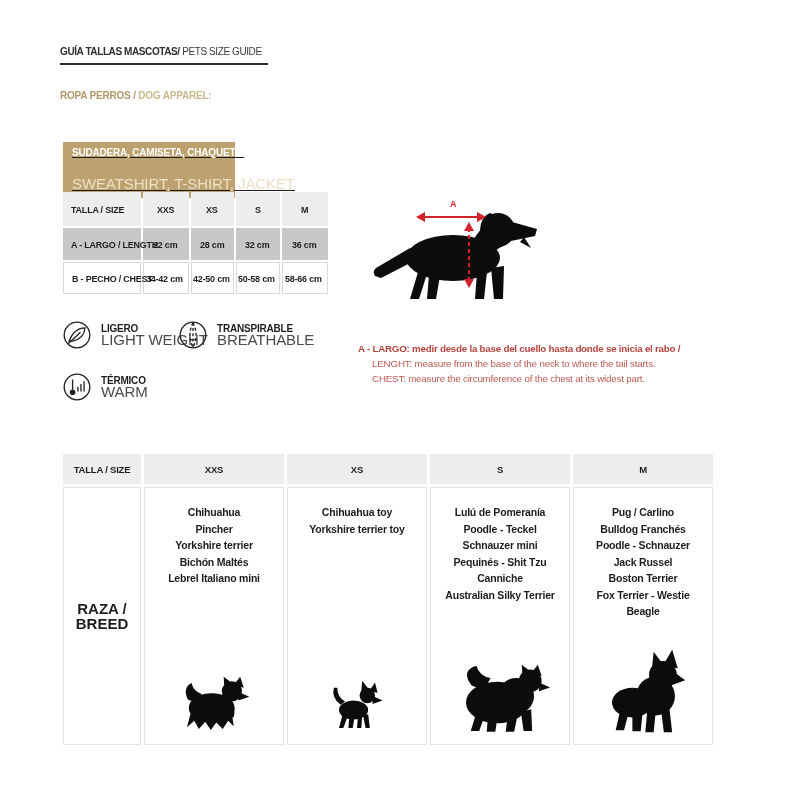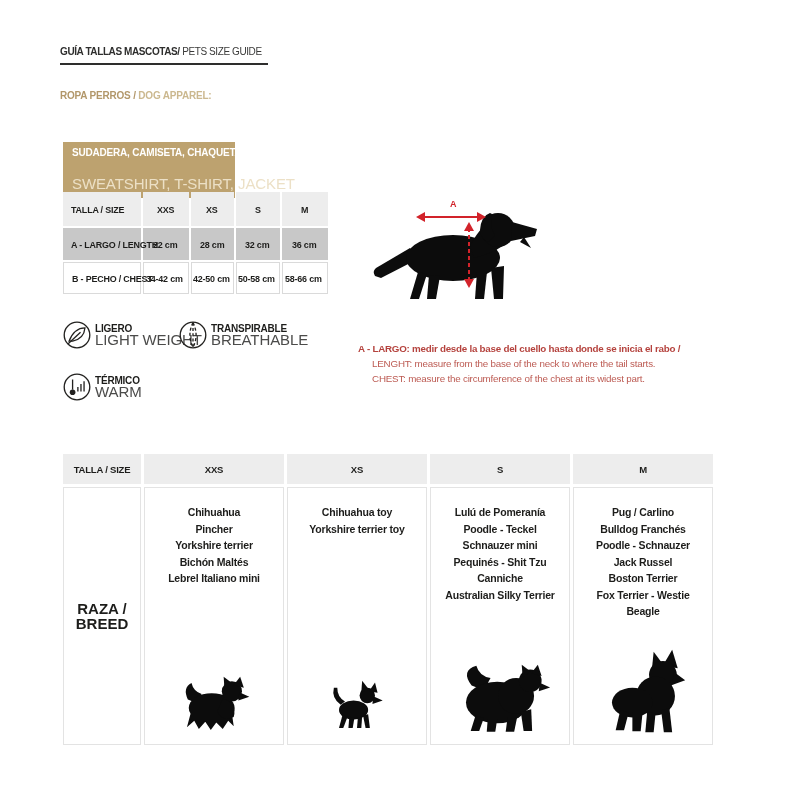--- a/index.html
+++ b/index.html
@@ -12,21 +12,21 @@
     font-size:10px; font-weight:700; letter-spacing:-0.4px; color:#2e2e2d;
     border-bottom:2px solid #2e2e2d; padding:0 6px 6px 0; white-space:nowrap; }
   .title .t-en { font-weight:400; color:#3a3a39; }
   .subtitle { position:absolute; left:60px; top:90px; font-size:10px; font-weight:700;
     letter-spacing:-0.2px; white-space:nowrap; }
   .subtitle .s-es { color:#b2976a; }
   .subtitle .s-en { color:#cbb88f; font-weight:700; }
 
   
   .banner { position:absolute; left:63px; top:142px; background:#bda26f;
-    padding:5px 15px 6px 9px; width:172px; }
+    padding:5px 15px 6px 9px; width:172px;text-decoration:underline; }
   .banner .b1 { color:#ffffff; font-weight:700; font-size:10px; letter-spacing:-0.2px; white-space:nowrap; }
   .banner .b2 { color:#ece0c6; font-weight:400; font-size:15px; letter-spacing:-0.1px; white-space:nowrap; margin-top:17px; }
 
   
   .size-table { position:absolute; left:63px; top:192px;
     display:grid; grid-template-columns:78px 46px 43px 44px 46px;
     grid-template-rows:34px 32px 32px; gap:2px; }
   .size-table .cell { display:flex; align-items:center; justify-content:center;
     font-size:9.5px; font-weight:700; letter-spacing:-0.2px; white-space:nowrap; }
   .size-table .lab { justify-content:flex-start; padding-left:8px; }
@@ -39,21 +39,21 @@
   .diagram { position:absolute; left:366px; top:198px; width:182px; height:108px; }
   .diagram svg { width:100%; height:100%; display:block; }
   .diagram .a-label { position:absolute; left:84px; top:1px; color:#d2232a;
     font-size:9px; font-weight:700; }
 
   
   .features { position:absolute; left:62px; top:320px;
     display:grid; grid-template-columns:116px 160px; grid-template-rows:52px 52px; }
   .feature { display:flex; align-items:flex-start; }
   .feature svg { width:30px; height:30px; flex:0 0 30px; }
-  .feature .ftxt { margin-left:3px; margin-top:3px; line-height:11px; }
+  .feature .ftxt { margin-left:9px; margin-top:3px; line-height:11px; }
   .feature .f-es { font-size:10px; font-weight:700; letter-spacing:-0.2px; white-space:nowrap; }
   .feature .f-en { font-size:15px; font-weight:400; color:#4b4b4a; letter-spacing:-0.1px; white-space:nowrap; }
 
   
   .notes { position:absolute; left:358px; top:341px; width:330px; color:#b5433e; }
   .notes .nb { font-size:9.8px; font-weight:700; letter-spacing:-0.25px; white-space:nowrap; line-height:15px; }
   .notes .nn { font-size:9.8px; font-weight:400; letter-spacing:-0.2px; white-space:nowrap; line-height:15px; padding-left:14px; color:#bc5a52; }
 
   
   .breed-table { position:absolute; left:63px; top:454px;

